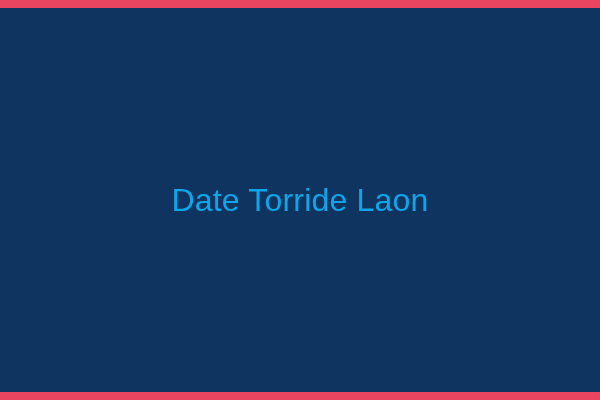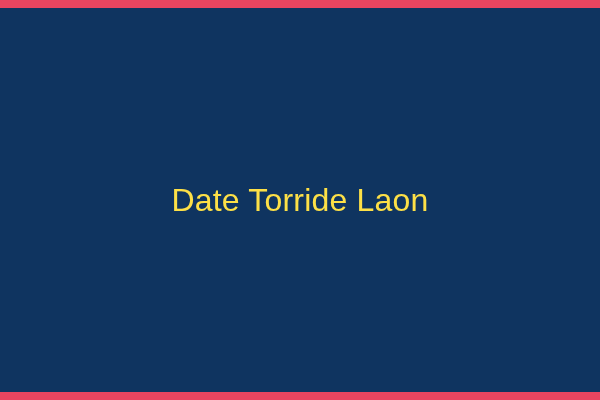--- a/index.html
+++ b/index.html
@@ -43,21 +43,21 @@
     display: flex;
     align-items: center;
     justify-content: center;
   }
   .caption-text {
     font-family: "Liberation Sans", sans-serif;
     font-size: 32px;
     font-weight: 400;
     letter-spacing: 0.2px;
     line-height: 1.2;
-    color: #fde047;
+    color: #0ea5e9;
     text-align: center;
     white-space: nowrap;
     user-select: none;
   }
 </style>
 </head>
 <body>
 
 <div id="placeholder-canvas">
 

